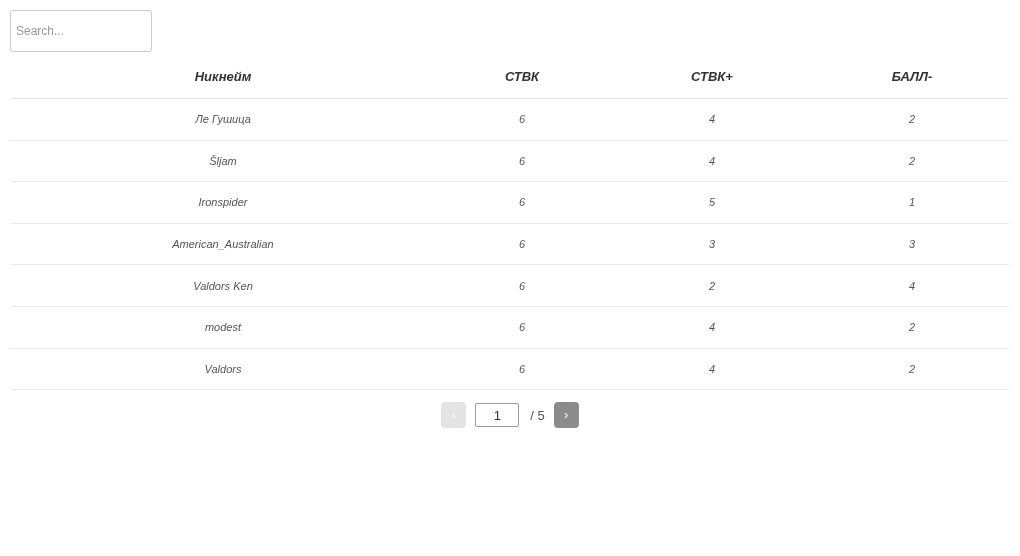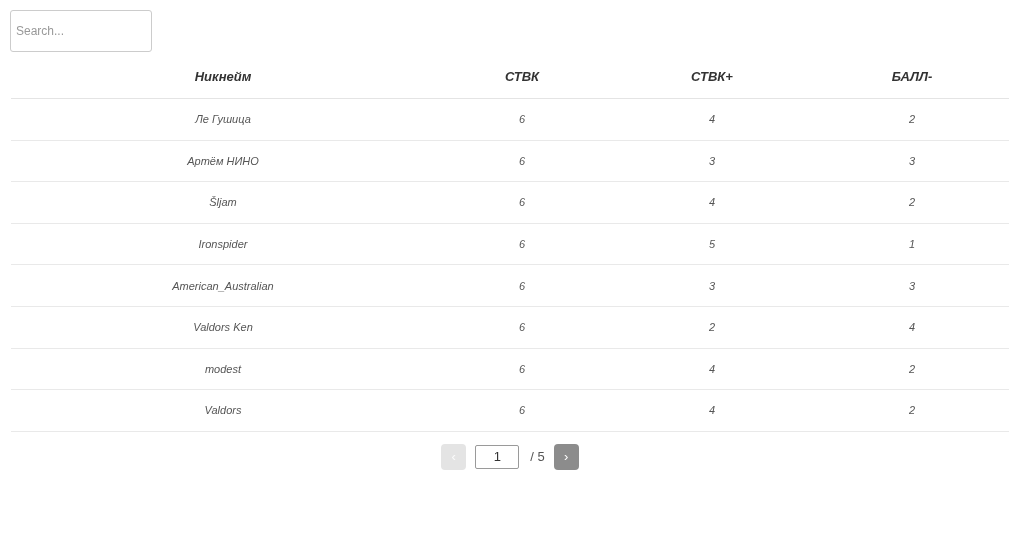--- a/index.html
+++ b/index.html
@@ -145,26 +145,20 @@
       </tr>
     </thead>
     <tbody>
       <tr>
         <td>Ле Гушица</td>
         <td>6</td>
         <td>4</td>
         <td>2</td>
       </tr>
       <tr>
-        <td>Артём НИНО</td>
-        <td>6</td>
-        <td>3</td>
-        <td>3</td>
-      </tr>
-      <tr>
         <td>Šljam</td>
         <td>6</td>
         <td>4</td>
         <td>2</td>
       </tr>
       <tr>
         <td>Ironspider</td>
         <td>6</td>
         <td>5</td>
         <td>1</td>

